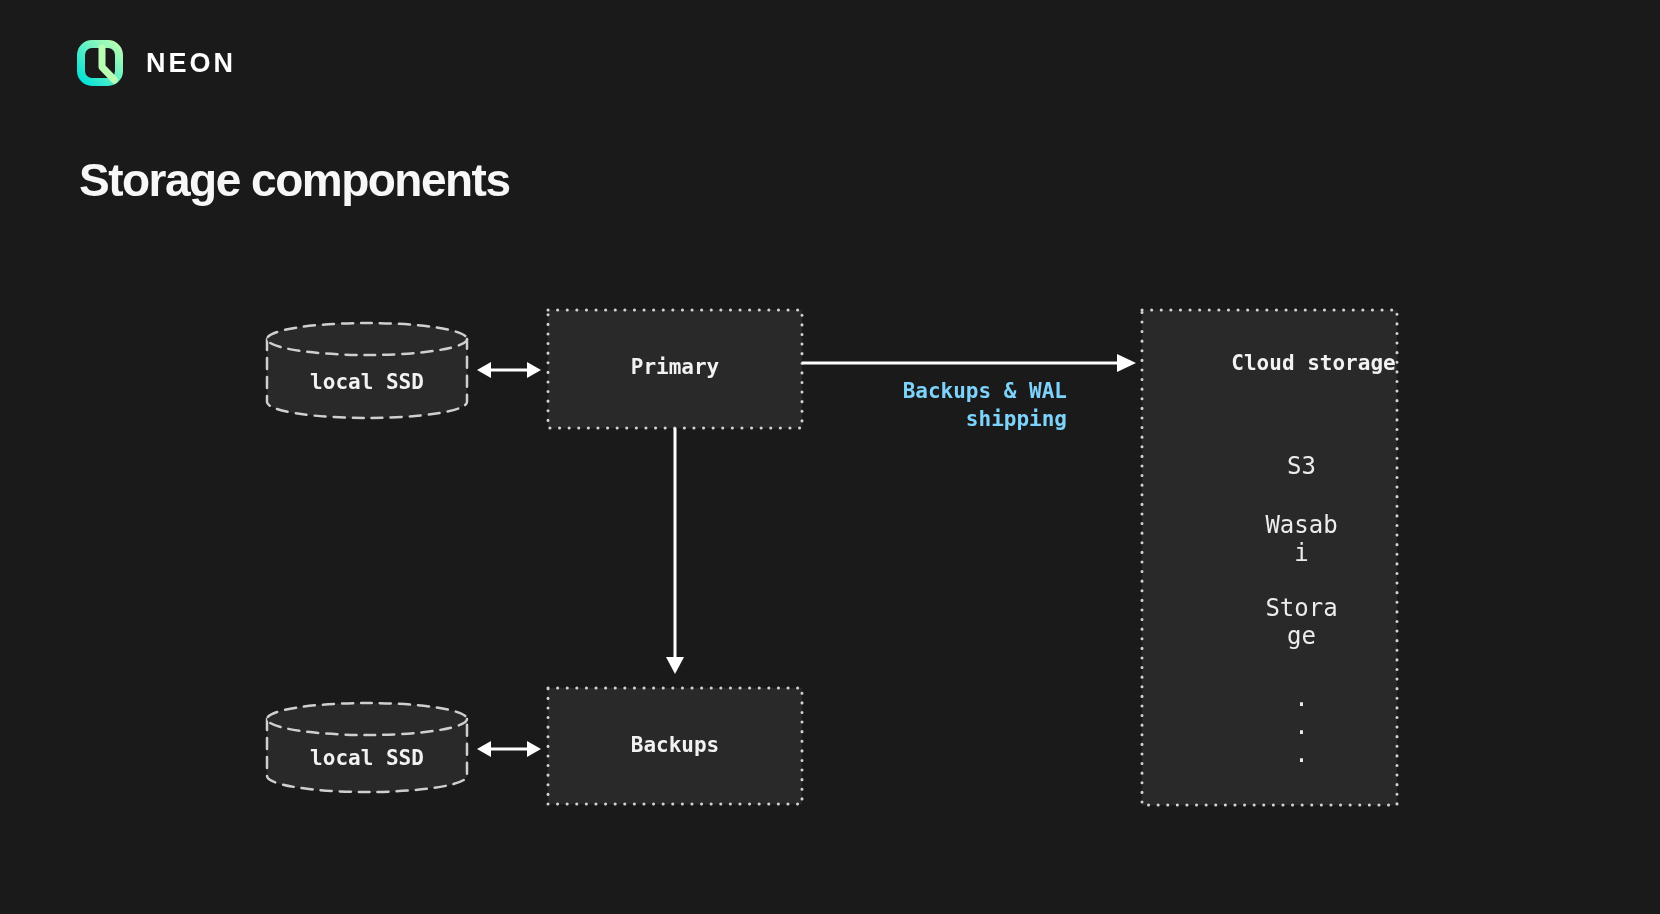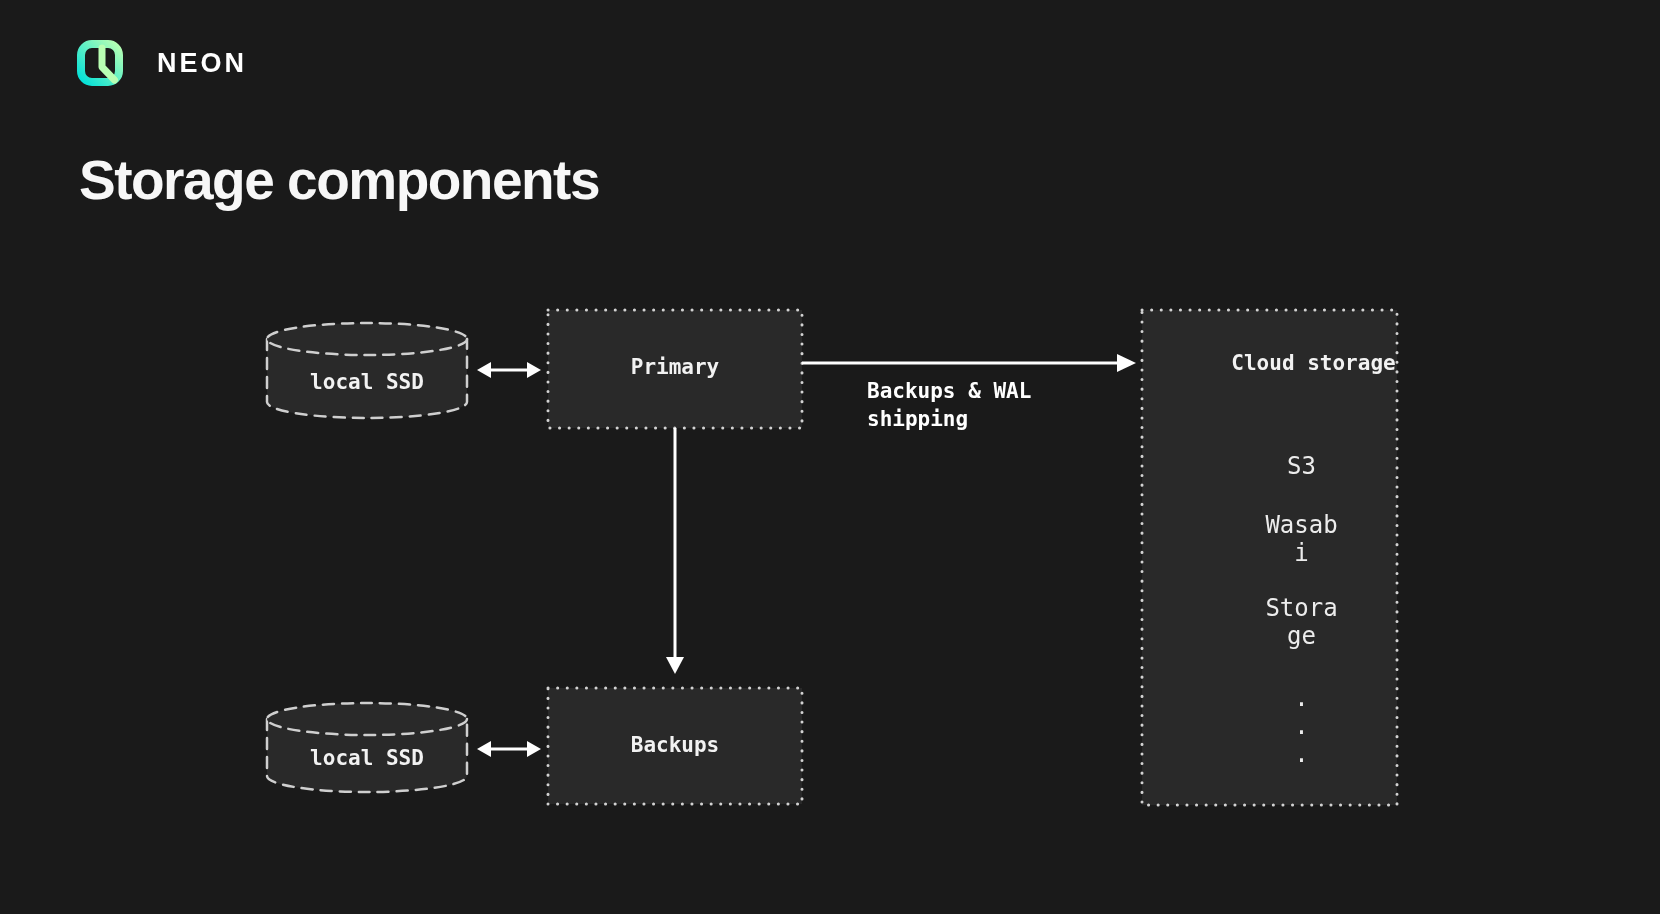--- a/index.html
+++ b/index.html
@@ -6,48 +6,48 @@
   #stage{
     position:relative;
     width:1660px;height:914px;
     background:#1a1a1a;
     overflow:hidden;
     font-family:"DejaVu Sans Mono","Liberation Mono",monospace;
   }
   #shapes{position:absolute;left:0;top:0;}
 
   
-  .logo{position:absolute;left:75px;top:38px;display:flex;align-items:center;gap:32px;}
+  .logo{position:absolute;left:75px;top:38px;display:flex;align-items:center;gap:21px;}
   .logo-word{
     font-family:"Liberation Sans","DejaVu Sans",sans-serif;
     font-weight:800;font-size:27px;letter-spacing:3px;color:#ffffff;
     line-height:50px;
   }
   .page-title{
     position:absolute;left:79px;top:146px;
     font-family:"Liberation Sans","DejaVu Sans",sans-serif;
-    font-weight:700;font-size:55px;letter-spacing:-1.5px;
+    font-weight:700;font-size:46px;letter-spacing:-1.5px;
     color:#f7f7f7;line-height:68px;margin:0;
   }
 
   
   .node-label{
     position:absolute;
     font-weight:bold;font-size:21px;line-height:24px;
     color:#f2f2f2;text-align:center;
   }
   .lbl-primary{left:548px;top:355px;width:254px;}
   .lbl-replica{left:548px;top:733px;width:254px;}
   .lbl-ssd-top{left:267px;top:370px;width:200px;}
   .lbl-ssd-bottom{left:267px;top:746px;width:200px;}
   .lbl-cloud{left:1142px;top:351px;width:255px;padding-left:44px;}
   .lbl-backups{
     position:absolute;left:867px;top:377px;width:200px;
     font-weight:bold;font-size:21px;line-height:28px;
-    color:#ffffff;text-align:left;white-space:pre-line;
+    color:#7dd3fc;text-align:right;white-space:pre-line;
   }
   .cloud-item{
     position:absolute;left:1261px;width:81px;
     font-size:24px;line-height:28px;color:#ececec;
     text-align:center;word-break:break-all;
   }
   .item-s3{top:452px;}
   .item-google{top:511px;}
   .item-wasabi{top:594px;}
   .item-dots{top:684px;white-space:pre-line;word-break:normal;}

